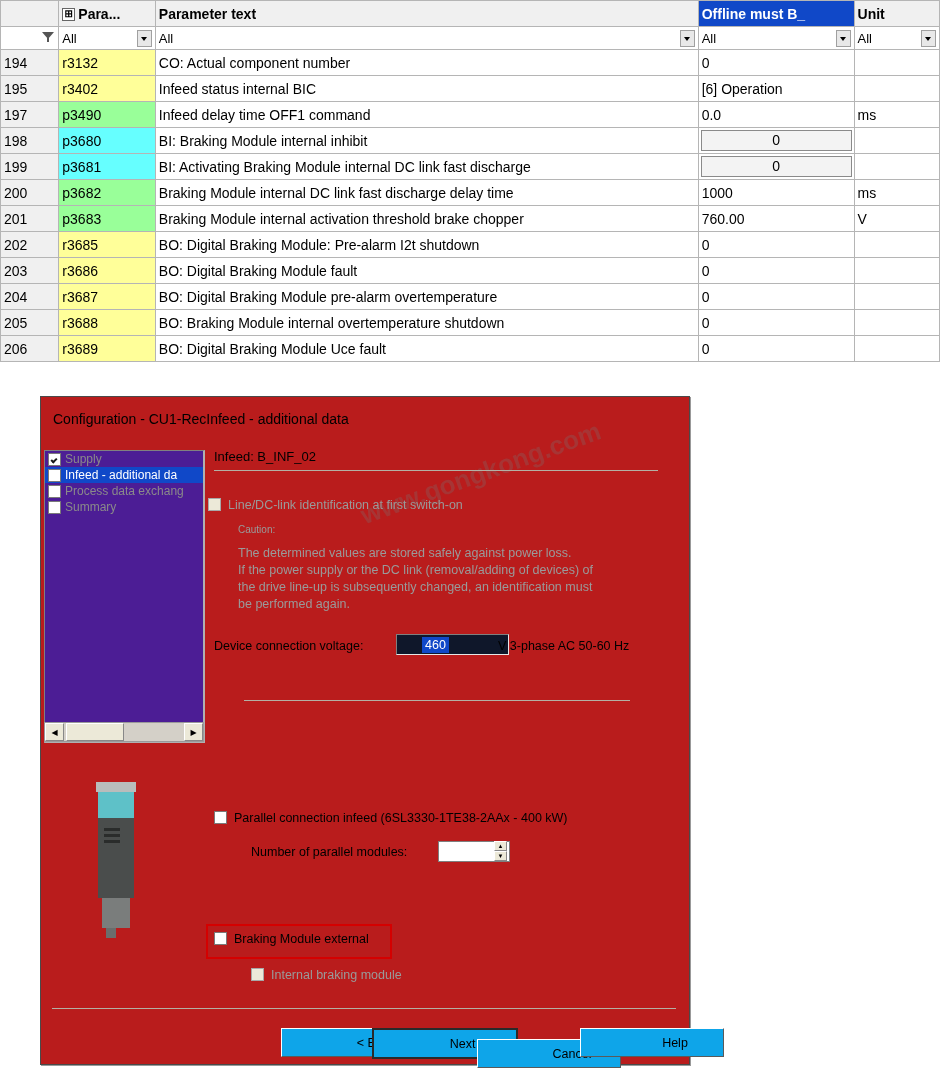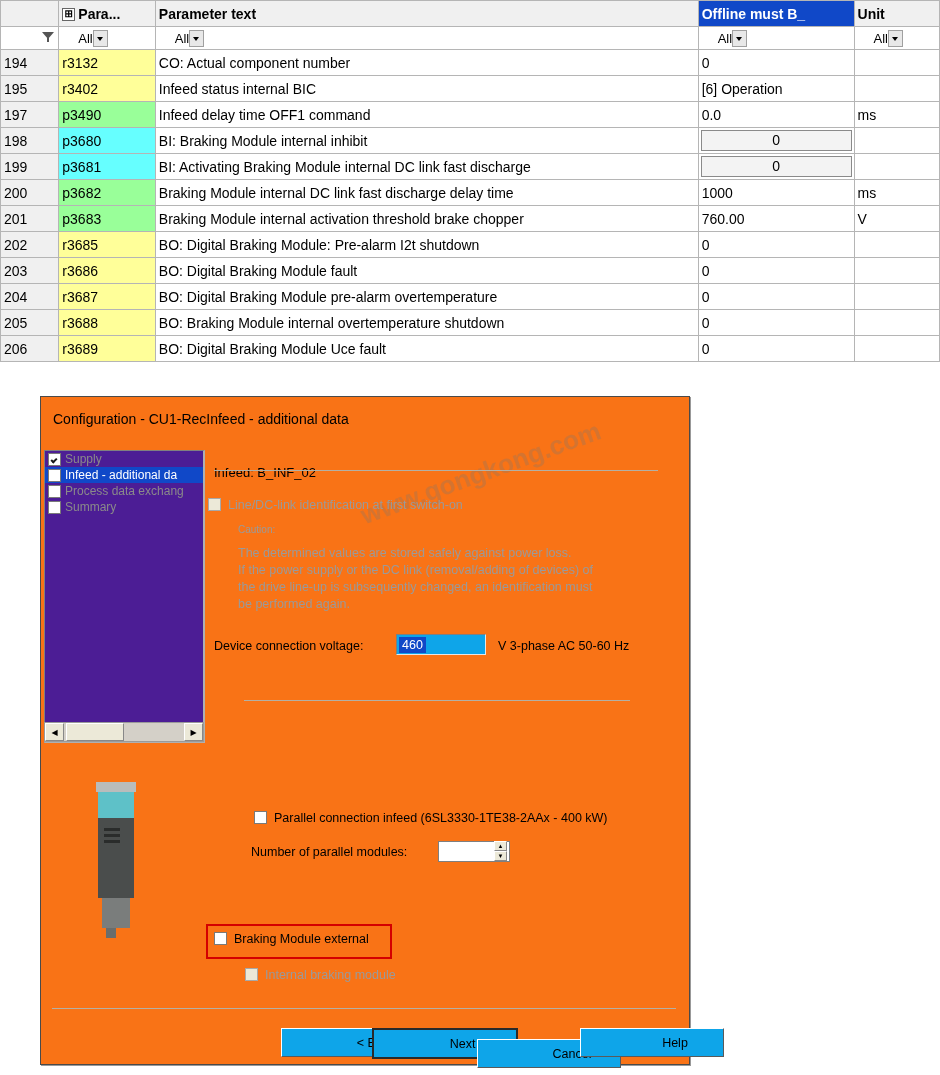--- a/index.html
+++ b/index.html
@@ -10,56 +10,56 @@
   .param-table td,.param-table th{border:1px solid #b5b5b5;padding:0 3px;height:25px;font-size:14px;font-weight:normal;text-align:left;vertical-align:middle;overflow:hidden;white-space:nowrap;}
   .col-idx{width:58px;}
   .col-par{width:96px;}
   .col-text{width:540px;}
   .col-off{width:155px;}
   .col-unit{width:85px;}
   .hdr td{background:#f0f0f0;font-weight:bold;font-size:14px;}
   .hdr .off-hl{background:#1048c8;color:#fff;}
   .idx{text-align:right;background:#f0f0f0;padding-right:5px;}
   .filter td{background:#fff;height:22px;font-size:13px;}
-  .filter .cellwrap{display:flex;align-items:center;margin-left:16px;}
+  .filter .cellwrap{display:flex;align-items:center;justify-content:space-between;}
   .drop{display:inline-block;width:13px;height:15px;border:1px solid #a0a0a0;background:#e8e8e8;position:relative;}
   .drop:after{content:"";position:absolute;left:3px;top:6px;border-left:3px solid transparent;border-right:3px solid transparent;border-top:4px solid #000;}
   .funnel{display:inline-block;width:14px;height:12px;position:relative;}
   .funnel:before{content:"";position:absolute;left:1px;top:1px;width:0;height:0;border-left:6px solid transparent;border-right:6px solid transparent;border-top:7px solid #555;}
   .funnel:after{content:"";position:absolute;left:6px;top:7px;width:2px;height:4px;background:#555;}
   .yel{background:#ffff99;}
   .grn{background:#99ff99;}
   .cya{background:#66ffff;}
   .expander{display:inline-block;width:11px;height:11px;border:1px solid #666;background:#fff;line-height:9px;text-align:center;font-size:10px;margin-right:3px;vertical-align:middle;}
   .valbox{border:1px solid #8a8a8a;background:#f3f3f3;text-align:center;height:19px;line-height:19px;margin:1px 0;}
 
   
-  .dialog{position:absolute;left:40px;top:396px;width:648px;height:667px;background:#f97316;border:1px solid #4a4a4a;box-shadow:1px 1px 0 #999;}
+  .dialog{position:absolute;left:40px;top:396px;width:648px;height:667px;background:#b91c1c;border:1px solid #4a4a4a;box-shadow:1px 1px 0 #999;}
   .dialog-title{position:absolute;left:12px;top:14px;font-size:14px;color:#000;}
 
   .tree{position:absolute;left:44px;top:450px;width:158px;height:290px;background:#4c1d95;border:2px inset #b0b0b0;border-top:1px solid #808080;border-left:1px solid #808080;}
   .tree-item{height:16px;line-height:16px;font-size:12px;padding-left:3px;display:flex;align-items:center;gap:4px;color:#8a8a8a;}
   .tree-item.sel{background:#1048c8;color:#fff;text-align:center;}
   .cbx{width:11px;height:11px;border:1px solid #7a7a7a;background:#fff;display:inline-block;position:relative;flex:0 0 auto;}
   .cbx.checked:after{content:"";position:absolute;left:2px;top:4px;width:4px;height:2px;border-left:2px solid #1a1a1a;border-bottom:2px solid #1a1a1a;transform:rotate(-45deg);}
   .cbx.dis{background:#ece9d8;border-color:#a8a8a8;}
   .hscroll{position:absolute;left:44px;top:722px;width:158px;height:18px;background:#d4d0c8;border:1px solid #9a9a9a;display:flex;align-items:center;}
   .hs-btn{width:17px;height:16px;background:#ece9d8;border:1px solid #888;border-top-color:#fff;border-left-color:#fff;display:flex;align-items:center;justify-content:center;font-size:8px;}
   .hs-thumb{width:56px;height:16px;background:#ece9d8;border:1px solid #888;border-top-color:#fff;border-left-color:#fff;margin-left:2px;}
   .hs-space{flex:1;}
 
-  .infeed-label{position:absolute;left:214px;top:449px;font-size:13px;margin-top:16px;}
+  .infeed-label{position:absolute;left:214px;top:449px;font-size:13px;}
   .rule{position:absolute;background:#b4b0a4;height:1px;}
 
   .chk-row{position:absolute;display:flex;align-items:flex-start;gap:7px;font-size:12.5px;}
   .gray{color:#9a9a9a;}
   .caution{position:absolute;left:238px;top:523px;font-size:12.5px;color:#9a9a9a;line-height:17px;}
 
   .dcv-label{position:absolute;left:214px;top:639px;font-size:12.5px;}
-  .dcv-input{position:absolute;left:396px;top:634px;width:88px;height:19px;border:1px solid #7f7f7f;border-right-color:#e6e6e6;border-bottom-color:#e6e6e6;background:#0ea5e9;}
+  .dcv-input{position:absolute;left:396px;top:634px;width:88px;height:19px;border:1px solid #7f7f7f;border-right-color:#e6e6e6;border-bottom-color:#e6e6e6;background:#0f172a;padding-left:23px;}
   .dcv-sel{background:#1048c8;color:#fff;font-size:12.5px;padding:1px 3px;margin:2px 0 0 2px;display:inline-block;}
   .dcv-unit{position:absolute;left:498px;top:639px;font-size:12.5px;}
 
   .device-img{position:absolute;left:92px;top:782px;width:52px;height:158px;}
   .num-label{position:absolute;left:251px;top:845px;font-size:12.5px;}
   .spin{position:absolute;left:438px;top:841px;width:68px;height:19px;border:1px solid #7f7f7f;background:#fff;display:flex;align-items:center;justify-content:flex-end;font-size:12.5px;padding-right:2px;}
   .spin-btns{position:absolute;left:494px;top:841px;width:13px;height:19px;display:flex;flex-direction:column;}
   .spin-btns div{flex:1;background:#ece9d8;border:1px solid #888;border-top-color:#fff;border-left-color:#fff;font-size:6px;line-height:8px;text-align:center;}
 
   .red-box{position:absolute;left:206px;top:924px;width:182px;height:31px;border:2px solid #d40000;}
@@ -264,40 +264,40 @@
   <rect x="4" y="0" width="40" height="10" fill="#b9bcbb"></rect>
   <rect x="6" y="10" width="36" height="26" fill="#5ec1c8"></rect>
   <rect x="6" y="36" width="36" height="80" fill="#4a4d4c"></rect>
   <rect x="12" y="46" width="16" height="3" fill="#2a2c2b"></rect>
   <rect x="12" y="52" width="16" height="3" fill="#2a2c2b"></rect>
   <rect x="12" y="58" width="16" height="3" fill="#2a2c2b"></rect>
   <rect x="10" y="116" width="28" height="30" fill="#7a7d7c"></rect>
   <rect x="14" y="146" width="10" height="10" fill="#6a6d6c"></rect>
 </svg>
 
-<div class="chk-row" style="left:214px;top:811px;width:420px;margin-left:40px;">
+<div class="chk-row" style="left:214px;top:811px;width:420px;">
   <span class="cbx"></span>
   <span>Parallel connection infeed (6SL3330-1TE38-2AAx - 400 kW)</span>
 </div>
 <div class="num-label">Number of parallel modules:</div>
 <div class="spin">
     <span>0</span>
   </div>
 <div class="spin-btns">
     <div>▲</div>
     <div>▼</div>
   </div>
 
 <div class="red-box"></div>
 <div class="chk-row" style="left:214px;top:932px;width:300px;">
   <span class="cbx"></span>
   <span>Braking Module external</span>
 </div>
 
-<div class="chk-row" style="left:208px;top:968px;width:300px;padding-left:37px;">
+<div class="chk-row" style="left:214px;top:968px;width:300px;padding-left:37px;">
   <span class="cbx dis"></span>
   <span class="gray">Internal braking module</span>
 </div>
 
 <div class="rule" style="left:52px;top:1008px;width:624px;"></div>
 
 <div class="btn" style="left:281px;">&lt; Back</div>
 <div class="btn def" style="left:372px;">Next &gt;</div>
 <div class="btn" style="left:477px;margin-top:11px;">Cancel</div>
 <div class="btn" style="left:580px;">Help</div>

